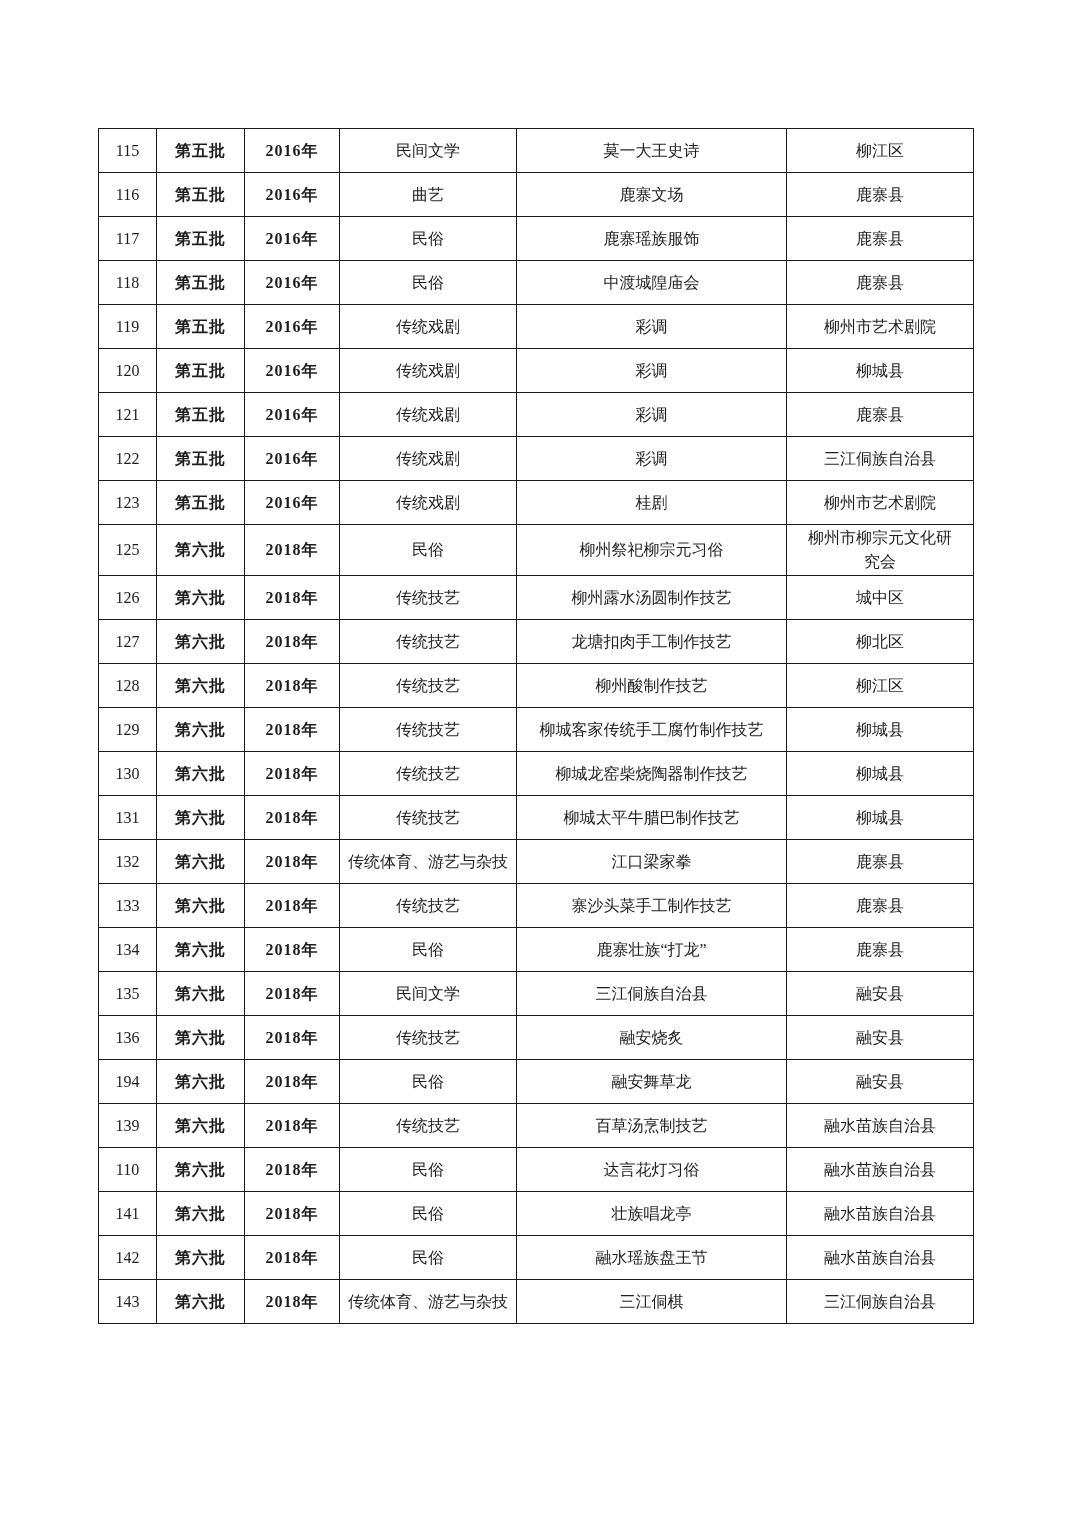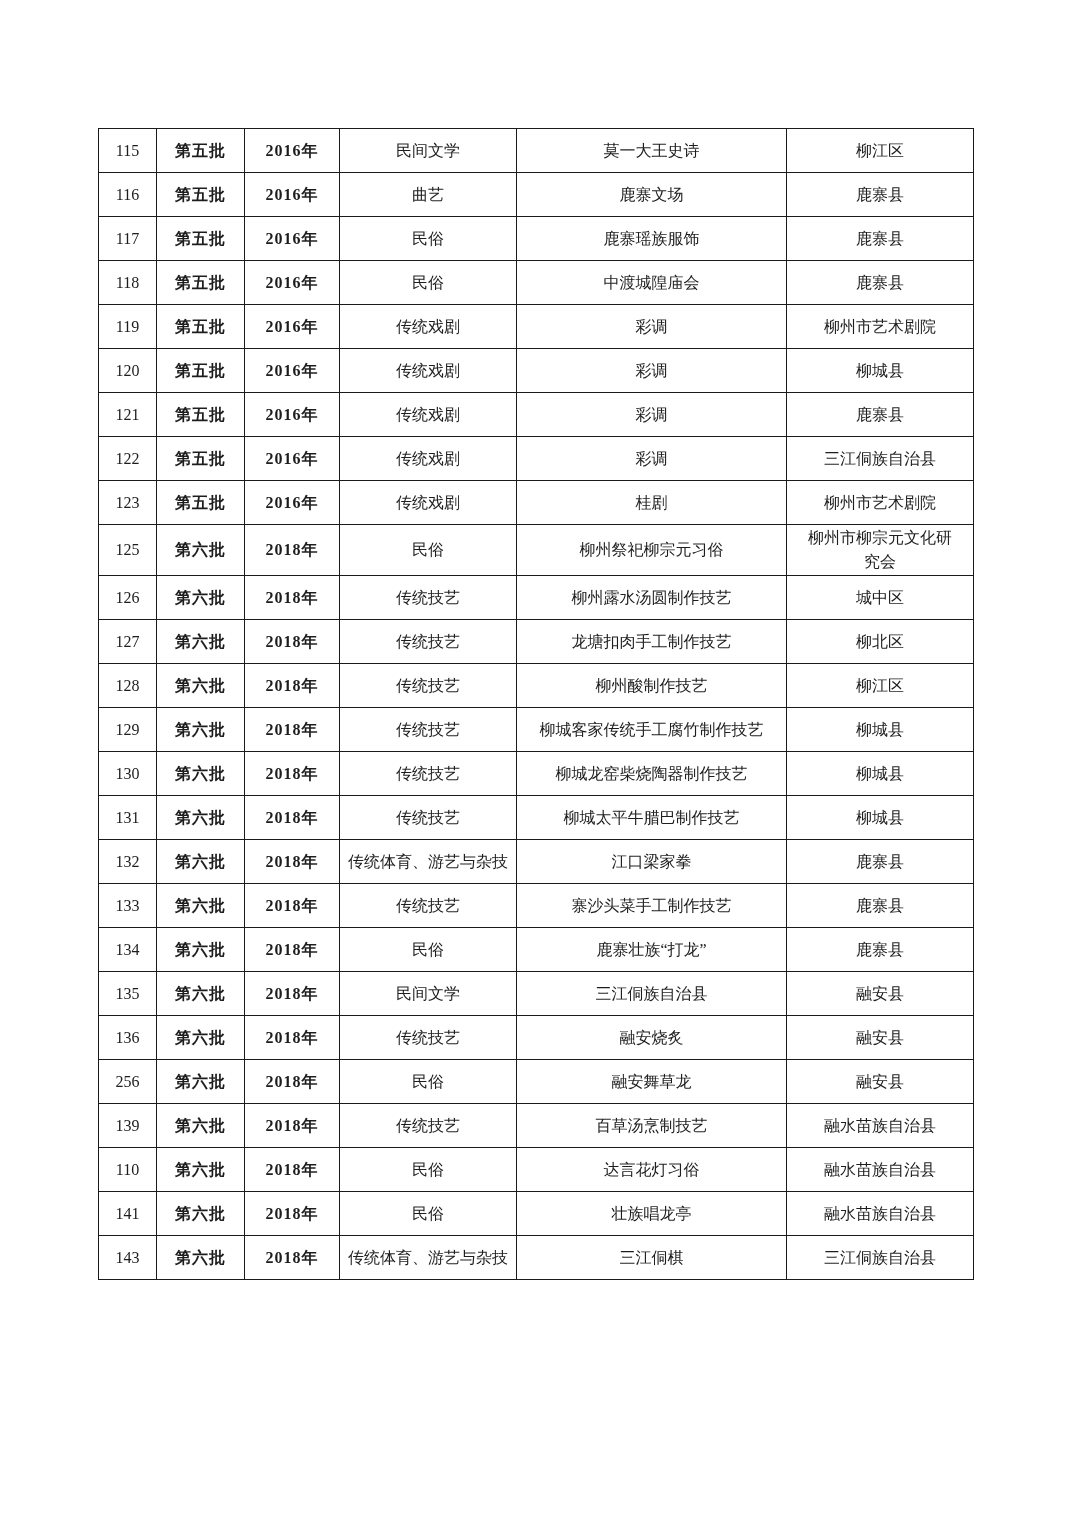--- a/index.html
+++ b/index.html
@@ -224,21 +224,21 @@
         </tr>
         <tr>
           <td class="col-0">136</td>
           <td class="col-1">第六批</td>
           <td class="col-2">2018年</td>
           <td class="col-3">传统技艺</td>
           <td class="col-4">融安烧炙</td>
           <td class="col-5">融安县</td>
         </tr>
         <tr>
-          <td class="col-0">256</td>
+          <td class="col-0">194</td>
           <td class="col-1">第六批</td>
           <td class="col-2">2018年</td>
           <td class="col-3">民俗</td>
           <td class="col-4">融安舞草龙</td>
           <td class="col-5">融安县</td>
         </tr>
         <tr>
           <td class="col-0">139</td>
           <td class="col-1">第六批</td>
           <td class="col-2">2018年</td>
@@ -253,20 +253,28 @@
           <td class="col-3">民俗</td>
           <td class="col-4">达言花灯习俗</td>
           <td class="col-5">融水苗族自治县</td>
         </tr>
         <tr>
           <td class="col-0">141</td>
           <td class="col-1">第六批</td>
           <td class="col-2">2018年</td>
           <td class="col-3">民俗</td>
           <td class="col-4">壮族唱龙亭</td>
+          <td class="col-5">融水苗族自治县</td>
+        </tr>
+        <tr>
+          <td class="col-0">142</td>
+          <td class="col-1">第六批</td>
+          <td class="col-2">2018年</td>
+          <td class="col-3">民俗</td>
+          <td class="col-4">融水瑶族盘王节</td>
           <td class="col-5">融水苗族自治县</td>
         </tr>
         <tr>
           <td class="col-0">143</td>
           <td class="col-1">第六批</td>
           <td class="col-2">2018年</td>
           <td class="col-3">传统体育、游艺与杂技</td>
           <td class="col-4">三江侗棋</td>
           <td class="col-5">三江侗族自治县</td>
         </tr>

